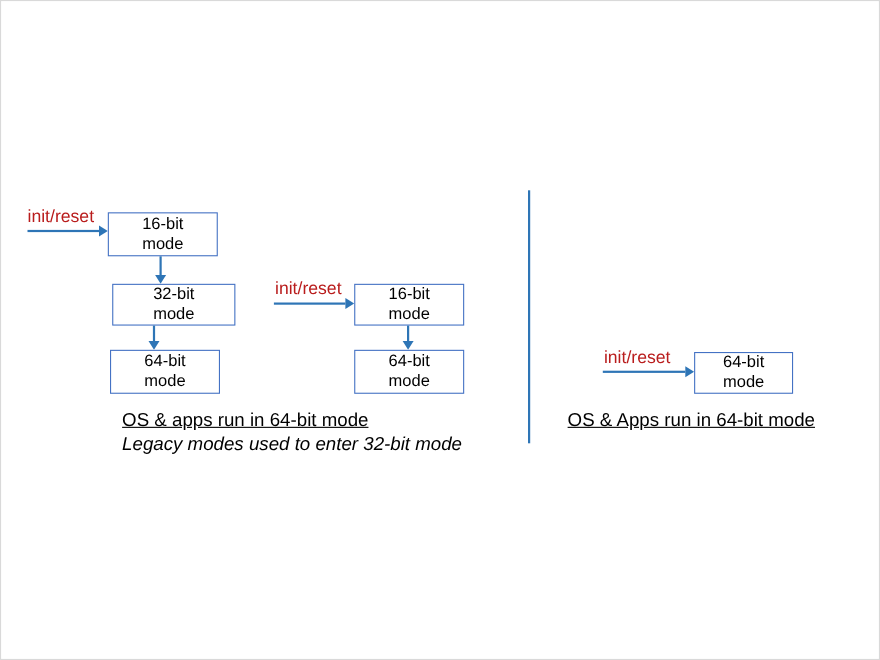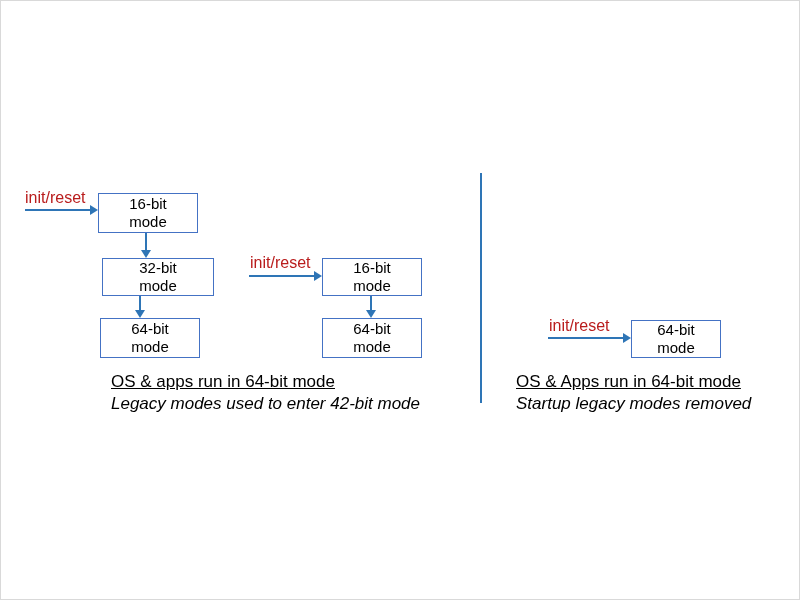--- a/index.html
+++ b/index.html
@@ -96,33 +96,32 @@
   <div class="arrow-line-v" style="left:369px; top:295px; height:15px;"></div>
   <div class="arrow-head-down" style="left:365px; top:309px;"></div>
 
   <div class="mode-box" style="left:321px; top:317px; width:100px; height:40px;">
     <span>64-bit</span>
     <span>mode</span>
   </div>
 
   <div class="caption" style="left:110px; top:370px; width:360px;">
     <div class="u">OS &amp; apps run in 64-bit mode</div>
-    <div class="i">Legacy modes used to enter 42-bit mode</div>
+    <div class="i">Legacy modes used to enter 32-bit mode</div>
   </div>
 
   <div class="divider" style="left:479px; top:172px; height:230px;"></div>
 
   <div class="abs init-label" style="left:548px; top:316px;">init/reset</div>
 
   <div class="arrow-line-h" style="left:547px; top:336px; width:75px;"></div>
   <div class="arrow-head-right" style="left:622px; top:332px;"></div>
 
   <div class="mode-box" style="left:630px; top:319px; width:90px; height:38px;">
     <span>64-bit</span>
     <span>mode</span>
   </div>
 
   <div class="caption" style="left:515px; top:370px; width:285px;">
     <div class="u">OS &amp; Apps run in 64-bit mode</div>
-    <div class="i">Startup legacy modes removed</div>
   </div>
 
 </div>
 
 </body></html>

